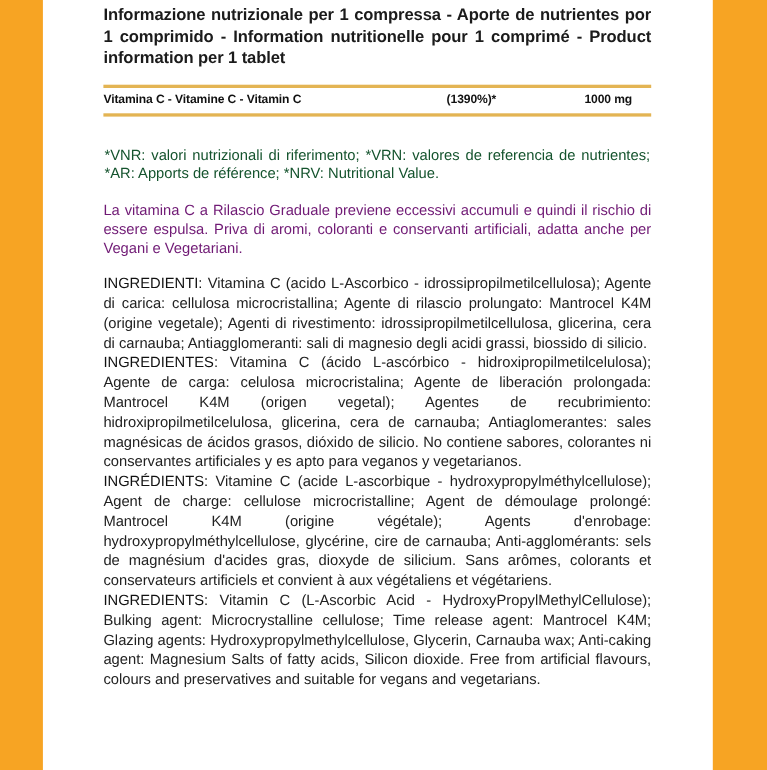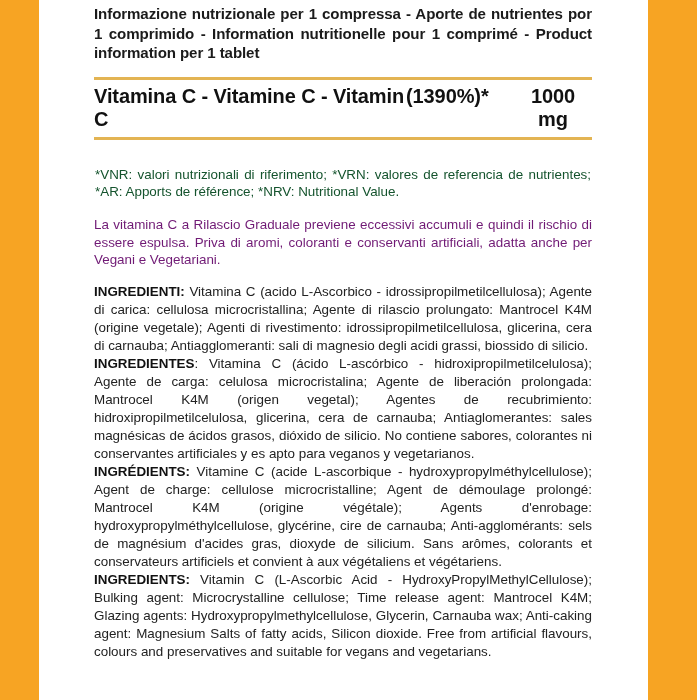--- a/index.html
+++ b/index.html
@@ -55,21 +55,21 @@
 
   .nutrient-table {
     margin-top: 14px;
     border-top: 3px solid #e3b453;
     border-bottom: 3px solid #e3b453;
     padding: 5px 0 6px 0;
   }
   .nutrient-row {
     display: flex;
     align-items: baseline;
-    font-size: 20px;
+    font-size: 11px;
     font-weight: bold;
     color: #111111;
     letter-spacing: -0.1px;
   }
   .nutrient-name  { flex: 0 0 312px; }
   .nutrient-pct   { flex: 0 0 108px; }
   .nutrient-amount{ flex: 1 1 auto; text-align: center; }
 
   .footnote {
     margin: 1px;
@@ -96,21 +96,21 @@
   }
   .ingredient-block {
     margin: 0 0 1px 0;
     font-size: 13.4px;
     line-height: 1.33;
     color: #222222;
     text-align: justify;
     text-justify: inter-word;
   }
   .ingredient-block .lang-label {
-    font-weight: bold;
+    font-weight: normal;
     color: #111111;
   }
 </style>
 </head>
 <body>
 
 <div class="label-panel">
 
   <div class="side-band left"></div>
   <div class="side-band right"></div>

